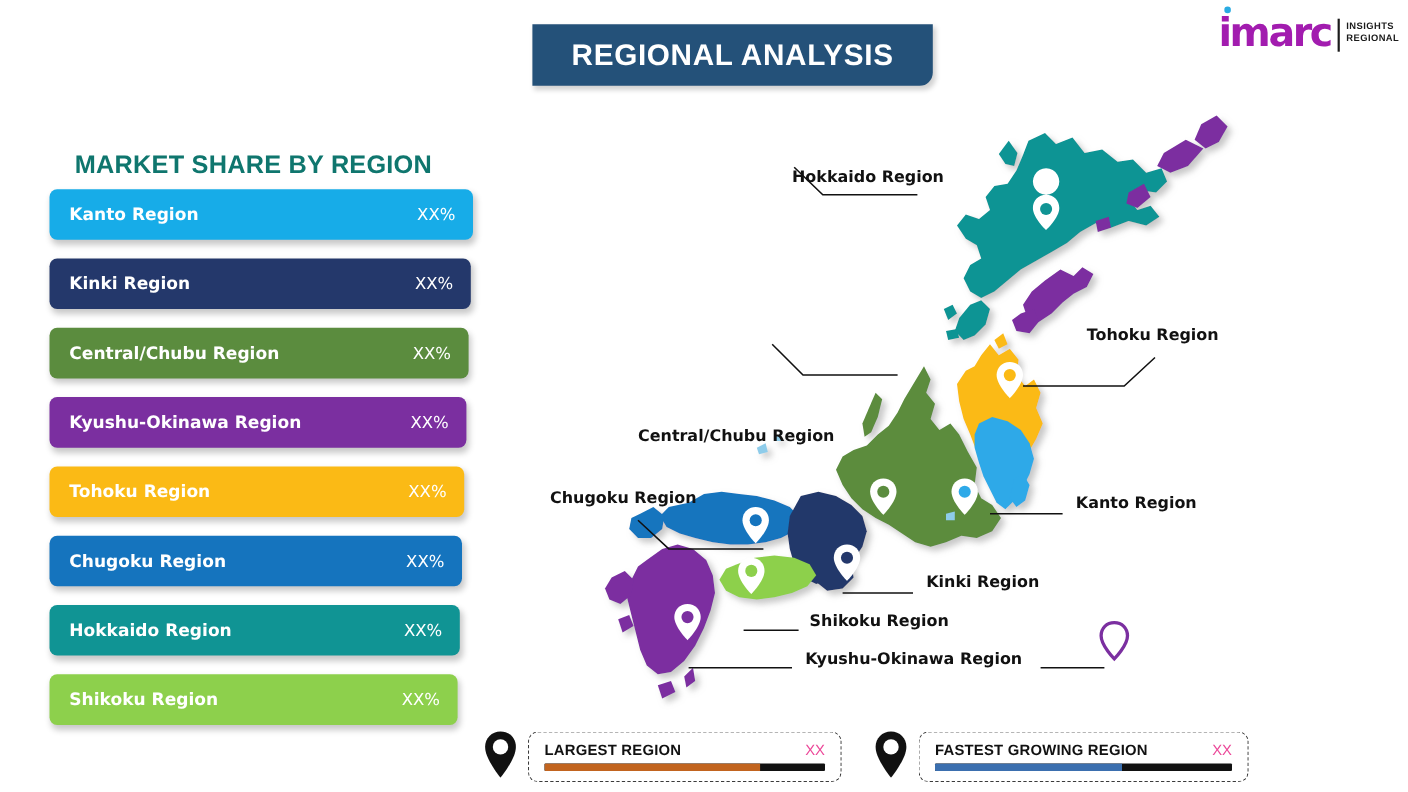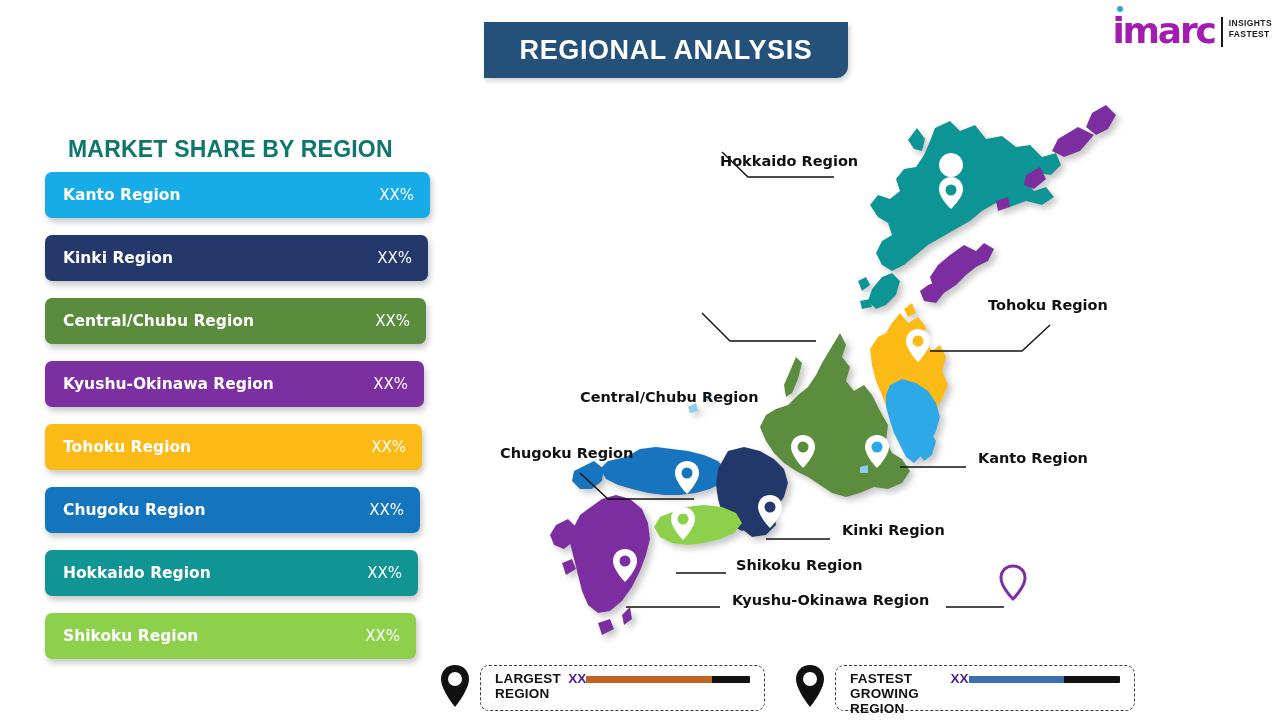--- a/index.html
+++ b/index.html
@@ -61,26 +61,26 @@
   .map { position:absolute; left:430px; top:95px; width:740px; height:570px; }
   .map svg { width:100%; height:100%; display:block; }
   .maplabel {
     position:absolute; font-size:14.5px; font-weight:bold; color:#111;
     white-space:nowrap; font-family:"DejaVu Sans", sans-serif;
   }
 
   
   .fbox {
     position:absolute; height:46px; border:1.6px dashed #3b3b3b; border-radius:9px;
-    background:#fff; display:flex; justify-content:center;
+    background:#fff; display:flex; flex-direction:column; justify-content:center;
     padding:5px 14px 7px 14px;
   }
   .fbox .frow { display:flex; align-items:baseline; }
   .fbox .flabel { font-size:13.5px; font-weight:bold; color:#111; letter-spacing:.2px; }
-  .fbox .fval  { margin-left:auto; font-size:13.5px; font-weight:bold; color:#4c1d95; }
+  .fbox .fval  { margin-left:auto; font-size:13.5px; font-weight:normal; color:#ec4899; }
   .ftrack { margin-top:5px; height:7px; width:100%; background:#111; border-radius:1px;
      position:relative; overflow:hidden; }
   .ffill { position:absolute; left:0; top:0; bottom:0; }
   .fpin { position:absolute; }
 </style>
 </head>
 <body>
 
 <div class="stage">
 
@@ -89,21 +89,21 @@
   </div>
 
   <div class="logo">
     <div class="logo-mark">
       <span class="logo-dot"></span>
       <span>imarc</span>
     </div>
     <div class="logo-div"></div>
     <div class="logo-tag">
       <div>INSIGHTS</div>
-      <div>FASTEST</div>
+      <div>REGIONAL</div>
     </div>
   </div>
 
   <div class="panel-title">MARKET SHARE BY REGION</div>
   <div class="bars">
       <div class="bar" style="background: rgb(23, 172, 232); width: 385px;">
         <span class="bl">Kanto  Region</span>
         <span class="bv">XX%</span>
       </div>
       <div class="bar" style="background: rgb(36, 56, 107); width: 383px;">

